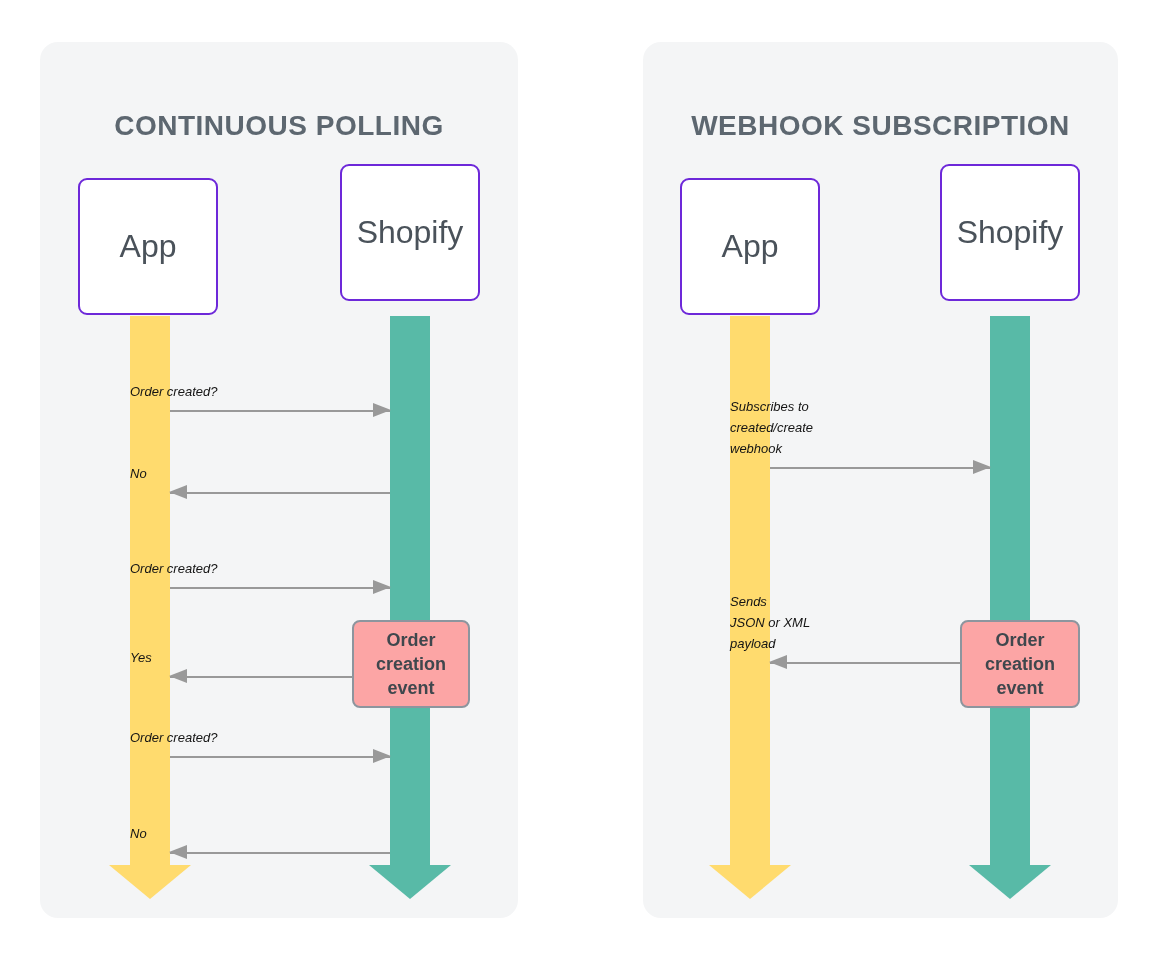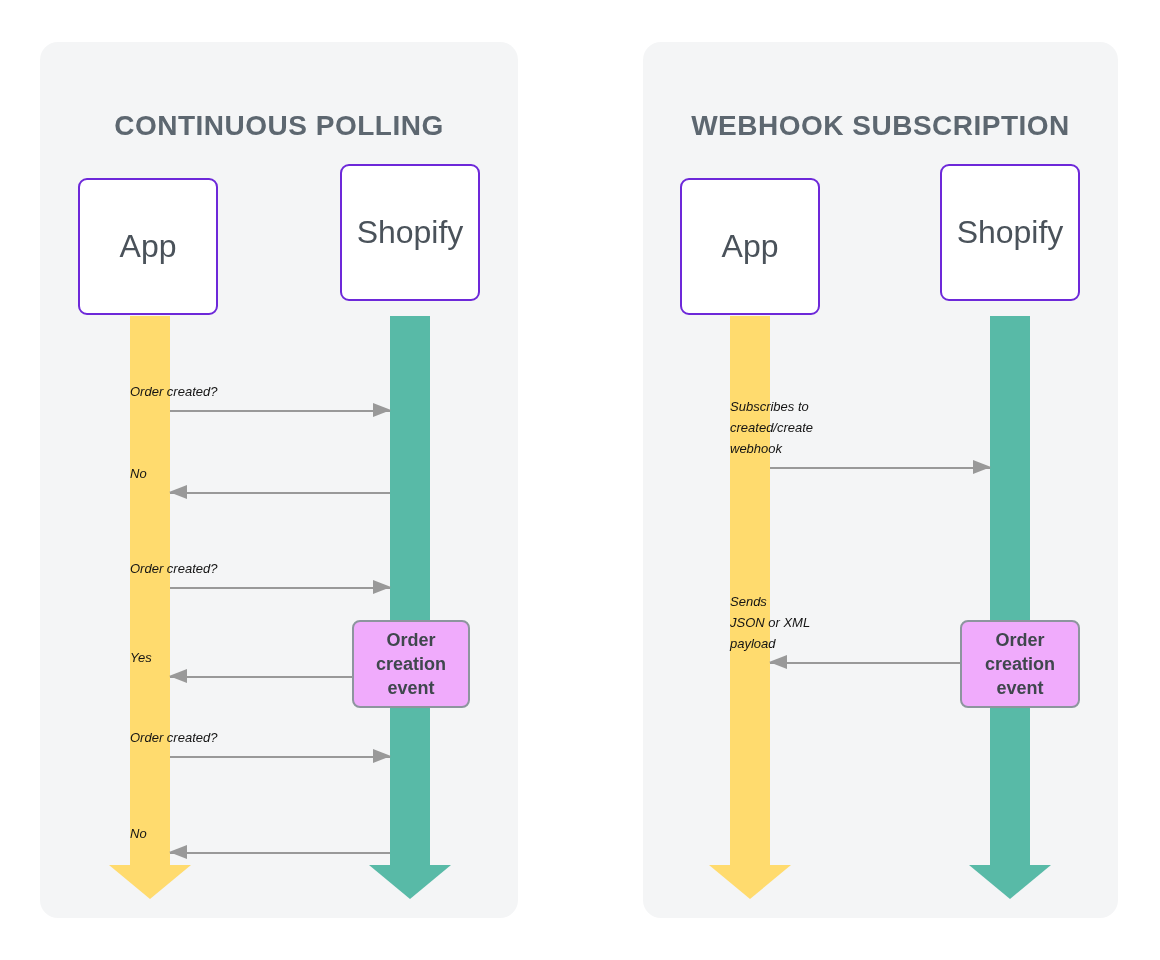--- a/index.html
+++ b/index.html
@@ -82,21 +82,21 @@
   .panel.left  .m2 { left: 130px; width: 220px; top: 451px; }
   .panel.left  .m3 { left: 130px; width: 220px; top: 546px; }
   .panel.left  .m4 { left: 130px; width: 182px; top: 635px; }
   .panel.left  .m5 { left: 130px; width: 220px; top: 715px; }
   .panel.left  .m6 { left: 130px; width: 220px; top: 811px; }
   .panel.right .m1 { left: 127px; width: 220px; top: 426px; }
   .panel.right .m2 { left: 127px; width: 190px; top: 621px; }
 
   .event-box {
     position: absolute; top: 578px; height: 88px;
-    background: #f0abfc; border: 2px solid #8d959e; border-radius: 8px;
+    background: #fca5a5; border: 2px solid #8d959e; border-radius: 8px;
     display: flex; align-items: center; justify-content: center;
     text-align: center; font-weight: bold; font-size: 18px;
     line-height: 24px; color: #3f474d; white-space: pre-line;
   }
   .panel.left  .event-box { left: 312px; width: 118px; }
   .panel.right .event-box { left: 317px; width: 120px; }
 </style>
 </head>
 <body>
 

